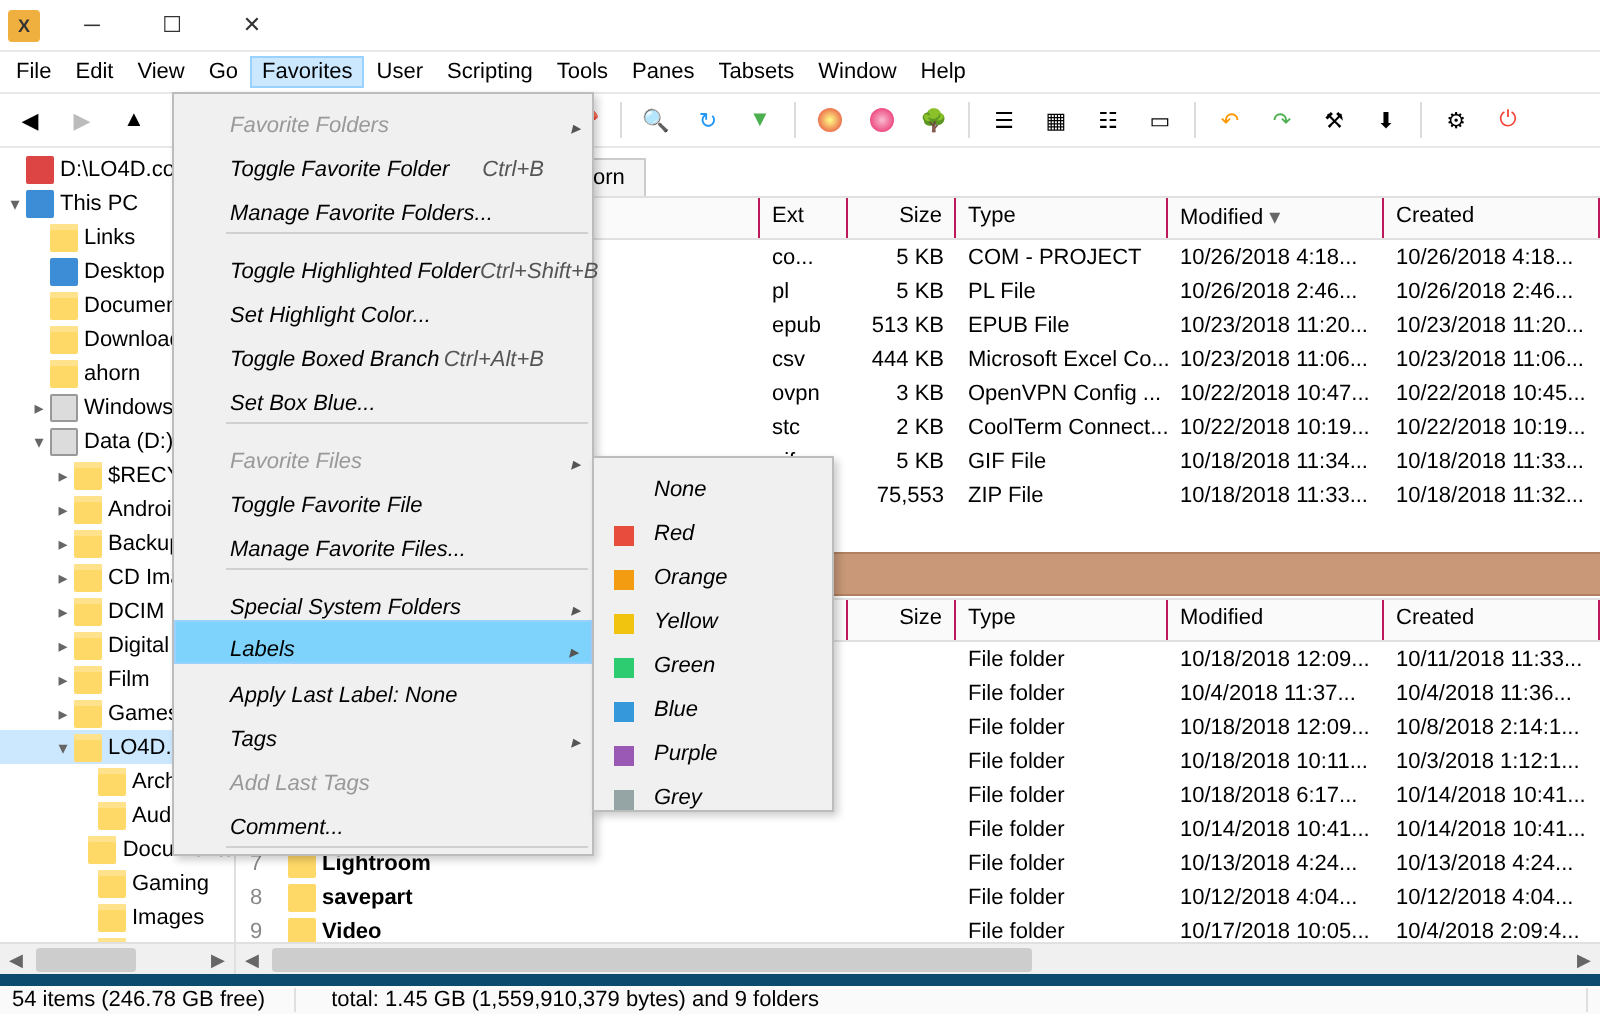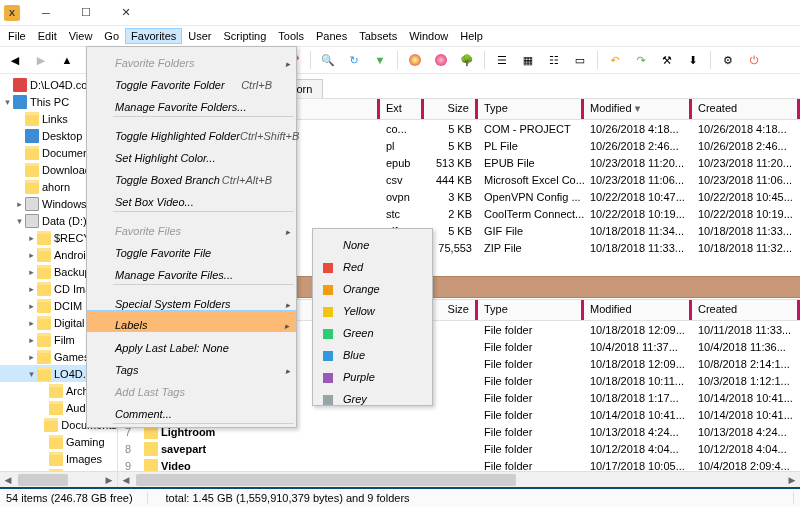--- a/index.html
+++ b/index.html
@@ -26,45 +26,45 @@
 .ticon-drive { background: #dcdcdc; border: 1px solid #999; border-radius: 1px; }
 .ticon-pc { background: #3c8cd6; border-radius: 1px; }
 .ticon-red { background: #d44; border-radius: 1px; }
 .ticon-desktop { background: #3c8cd6; border-radius: 1px; }
 .panes { flex: 1; display: flex; flex-direction: column; overflow: hidden; }
 .tabs-row { height: 24px; display: flex; align-items: flex-end; padding-left: 4px; gap: 0; overflow: hidden; }
 .tab { padding: 3px 10px; border: 1px solid #ccc; border-bottom: none; background: #f4f4f4; font-size: 11px; display: flex; align-items: center; gap: 4px; white-space:nowrap;}
 .tab.active { background: #fff; }
 .tab .ticon { width: 12px; height: 12px; }
 .list-header { height: 22px; display: flex; border-top: 1px solid #e0e0e0; border-bottom: 1px solid #e0e0e0; background: #fafafa; }
-.col { padding: 3px 6px; border-right: 3px solid #be185d; white-space: nowrap; overflow: hidden; }
+.col { padding: 3px 6px; border-right: 1px solid #be185d; white-space: nowrap; overflow: hidden; }
 .col-idx { width: 20px; text-align: center; color: #888; }
 .col-name { flex: 1; min-width: 0; font-weight: bold; }
 .col-ext { width: 44px; }
 .col-size { width: 54px; text-align: right; }
 .col-type { width: 106px; }
 .col-mod { width: 108px; }
 .col-created { width: 108px; }
 .list-body { overflow: hidden; }
 .row { height: 17px; display: flex; align-items: center; }
 .row .cell { padding: 0 6px; white-space: nowrap; overflow: hidden; }
 .row .ficon { width: 14px; height: 14px; margin-right: 3px; flex-shrink: 0; background: #fff; border: 1px solid #bbb; border-radius: 1px; }
 .row .ficon.folder { background: #ffd968; border: none; }
 .split-bar { height: 22px; background: #c89878; margin: 1px 0; border-top: 1px solid #b08060; border-bottom:1px solid #b08060;}
-.statusbar { height: 20px; border-top: 2px solid #0c4a6e; display: flex; align-items: center; padding: 0 6px; font-size: 11px; gap: 18px; background: #fafafa; }
+.statusbar { height: 20px; border-top: 6px solid #0c4a6e; display: flex; align-items: center; padding: 0 6px; font-size: 11px; gap: 18px; background: #fafafa; }
 .statusbar .section { border-right: 1px solid #e0e0e0; padding-right: 14px; white-space:nowrap; overflow:hidden;}
 .dropdown { position: absolute; background: #f0f0f0; border: 1px solid #bcbcbc; box-shadow: 2px 2px 4px rgba(0,0,0,0.2); }
 .dd1 { top: 46px; left: 86px; width: 211px; }
 .dropdown .item { height: 22px; display: flex; align-items: flex-end; padding: 0 24px 0 28px; position: relative; white-space:nowrap;font-style:italic;}
 .dropdown .item.disabled { color: #999; }
-.dropdown .item.highlighted { background: #fdba74; border: 1px solid #99d1ff; padding: 0 23px 0 27px; height: 22px; }
+.dropdown .item.highlighted { background: #7dd3fc; border: 1px solid #99d1ff; padding: 0 23px 0 27px; height: 22px; }
 .dropdown .item .arrow { position: absolute; right: 6px; font-size: 9px; color: #555; }
 .dropdown .item .shortcut { margin-left: auto; color: #555; }
 .dropdown .sep { height: 1px; background: #d0d0d0; margin: 3px 2px 3px 26px; }
-.dd2 { top: 228px; left: 312px; width: 121px; }
+.dd2 { top: 228px; left: 296px; width: 121px; }
 .dd2 .item { padding-left: 30px; }
 .color-sq { width: 10px; height: 10px; position: absolute; left: 10px; }
 .hscroll { height: 16px; background: #f0f0f0; border-top:1px solid #e0e0e0; display:flex; align-items:center;}
 .hscroll .thumb { height: 12px; background: #cdcdcd; border-radius: 2px; }
 .hscroll .arr { width:16px; text-align:center; color:#666;font-size:9px;}
 </style>
 </head>
 <body>
 
 <div class="titlebar">
@@ -454,21 +454,21 @@
         </div>
         <div class="row">
           <div class="cell col-idx">5</div>
           <div class="cell col-name" style="display: flex; align-items: center;">
             <span class="ficon folder"></span>
             <span>Images</span>
           </div>
           <div class="cell col-ext"></div>
           <div class="cell col-size"></div>
           <div class="cell col-type">File folder</div>
-          <div class="cell col-mod">10/18/2018 1:17...</div>
+          <div class="cell col-mod">10/18/2018 6:17...</div>
           <div class="cell col-created">10/14/2018 10:41...</div>
         </div>
         <div class="row">
           <div class="cell col-idx">6</div>
           <div class="cell col-name" style="display: flex; align-items: center;">
             <span class="ficon folder"></span>
             <span>Lenovo</span>
           </div>
           <div class="cell col-ext"></div>
           <div class="cell col-size"></div>
@@ -545,21 +545,21 @@
       <span class="shortcut">Ctrl+Shift+B</span>
     </div>
     <div class="item">
       <span>Set Highlight Color...</span>
     </div>
     <div class="item">
       <span>Toggle Boxed Branch</span>
       <span class="shortcut">Ctrl+Alt+B</span>
     </div>
     <div class="item">
-      <span>Set Box Video...</span>
+      <span>Set Box Blue...</span>
     </div>
     <div class="sep"></div>
     <div class="item disabled">
       <span>Favorite Files</span>
       <span class="arrow">▸</span>
     </div>
     <div class="item">
       <span>Toggle Favorite File</span>
     </div>
     <div class="item">

